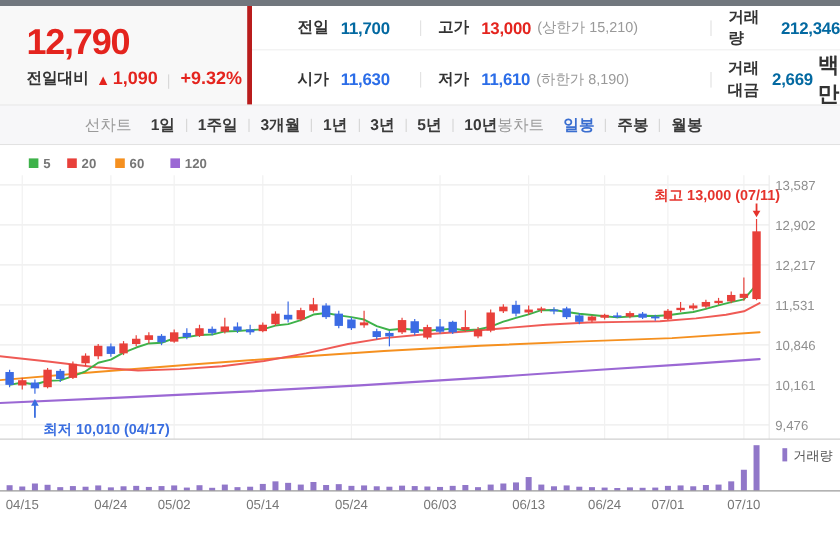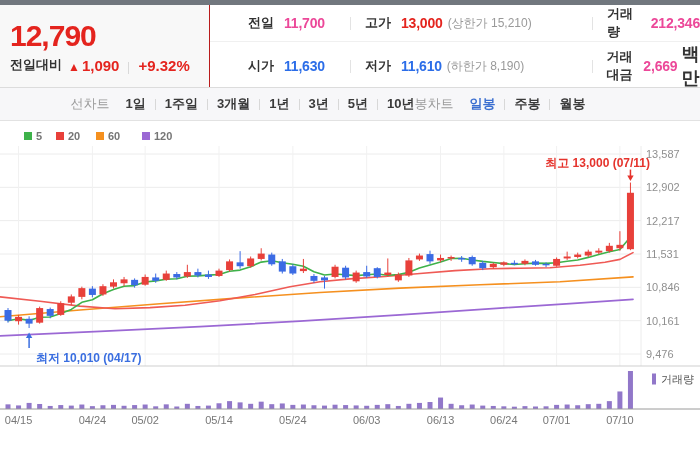--- a/index.html
+++ b/index.html
@@ -2,37 +2,37 @@
 <html><head>
 <meta charset="utf-8">
 <style>
   * { margin:0; padding:0; box-sizing:border-box; }
   body { font-family:"Liberation Sans","DejaVu Sans",sans-serif; background:#fff; }
   .app { position:relative; width:700px; height:450px; background:#fff; overflow:hidden; }
   .topstrip { height:5px; background:#71777e; width:100%; }
 
   
   .header { display:flex; height:83px; border-bottom:1px solid #dcdcdc; }
-  .price-box { width:210px; background:#f8f8f8; border-right:1px solid #b91c1c; padding:15px 0 0 10px; }
+  .price-box { width:210px; background:#f8f8f8; border-right:4px solid #b91c1c; padding:15px 0 0 22px; }
   .price { font-size:30px; font-weight:bold; color:#e4241e; letter-spacing:-1px; line-height:32px; }
   .change-row { margin-top:4px; font-size:13px; color:#333; font-weight:bold; display:flex; align-items:flex-end; }
   .change-row .arrow { color:#e4241e; margin:0 2px 0 6px; font-size:12px; }
   .change-row .chg { color:#e4241e; font-size:15px; }
   .change-row .pct { color:#e4241e; font-size:15px; }
   .vsep { display:inline-block; width:1px; height:12px; background:#d9d9d9; margin:0 9px; }
   .stats { flex:1; display:flex; flex-direction:column; background:#fff; }
   .stat-row { flex:1; display:flex; align-items:center; }
   .stat-row:first-child { border-bottom:1px solid #f0f0f0; }
   .cell { display:flex; align-items:center; }
   .c1 { width:140px; padding-left:38px; }
   .c2 { width:242px;text-align:right; }
   .c3 { flex:1; }
   .cellbar { width:1px; height:13px; background:#e3e3e3; margin-right:14px; }
   .slbl { font-size:13px; font-weight:bold; color:#333; margin-right:10px; }
-  .sval { font-size:14px; font-weight:bold; color:#ec4899; letter-spacing:-0.2px; }
+  .sval { font-size:14px; font-weight:bold; color:#0369a1; letter-spacing:-0.2px; }
   .sval.red { color:#e4241e; }
   .sval.blue { color:#2b6de8; }
   .slim { font-size:12px; color:#999; margin-left:5px; }
   .sunit { font-size:18px; color:#333; margin-left:4px; font-weight:bold; }
 
   
   .toolbar { height:33px; background:#f7f7f9; border-bottom:1px solid #e2e2e2; display:flex; justify-content:center; align-items:center; padding:0 88px 0 44px; }
   .tgroup { display:flex; align-items:center; }
   .tlabel { font-size:13px; color:#9a9a9a; margin-right:16px; }
   .tbtn { background:none; border:none; font-family:inherit; font-size:13px; font-weight:bold; color:#3a3a3a; cursor:pointer; padding:0; }

